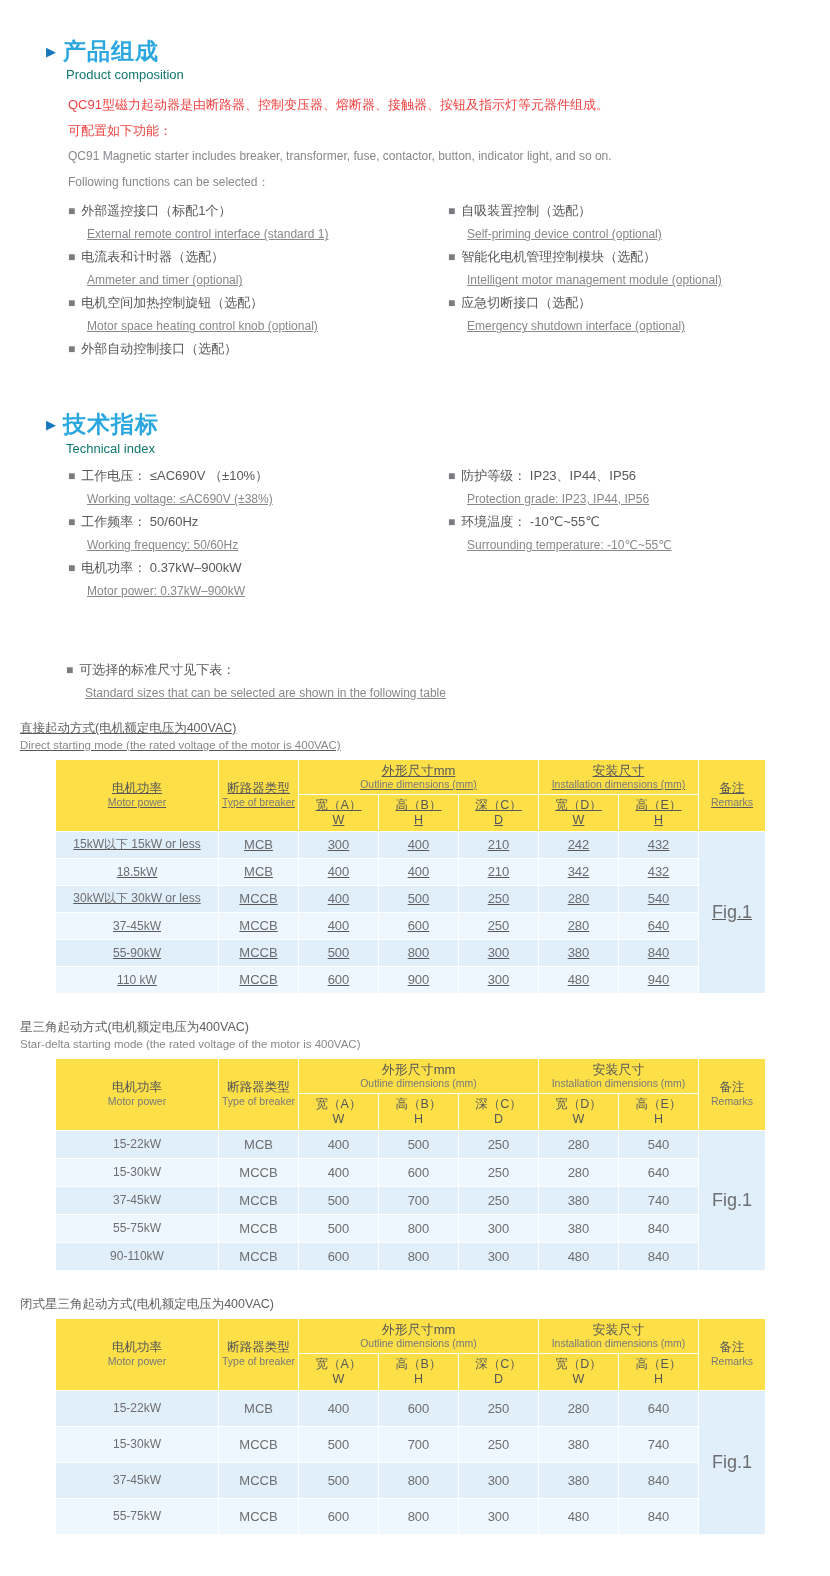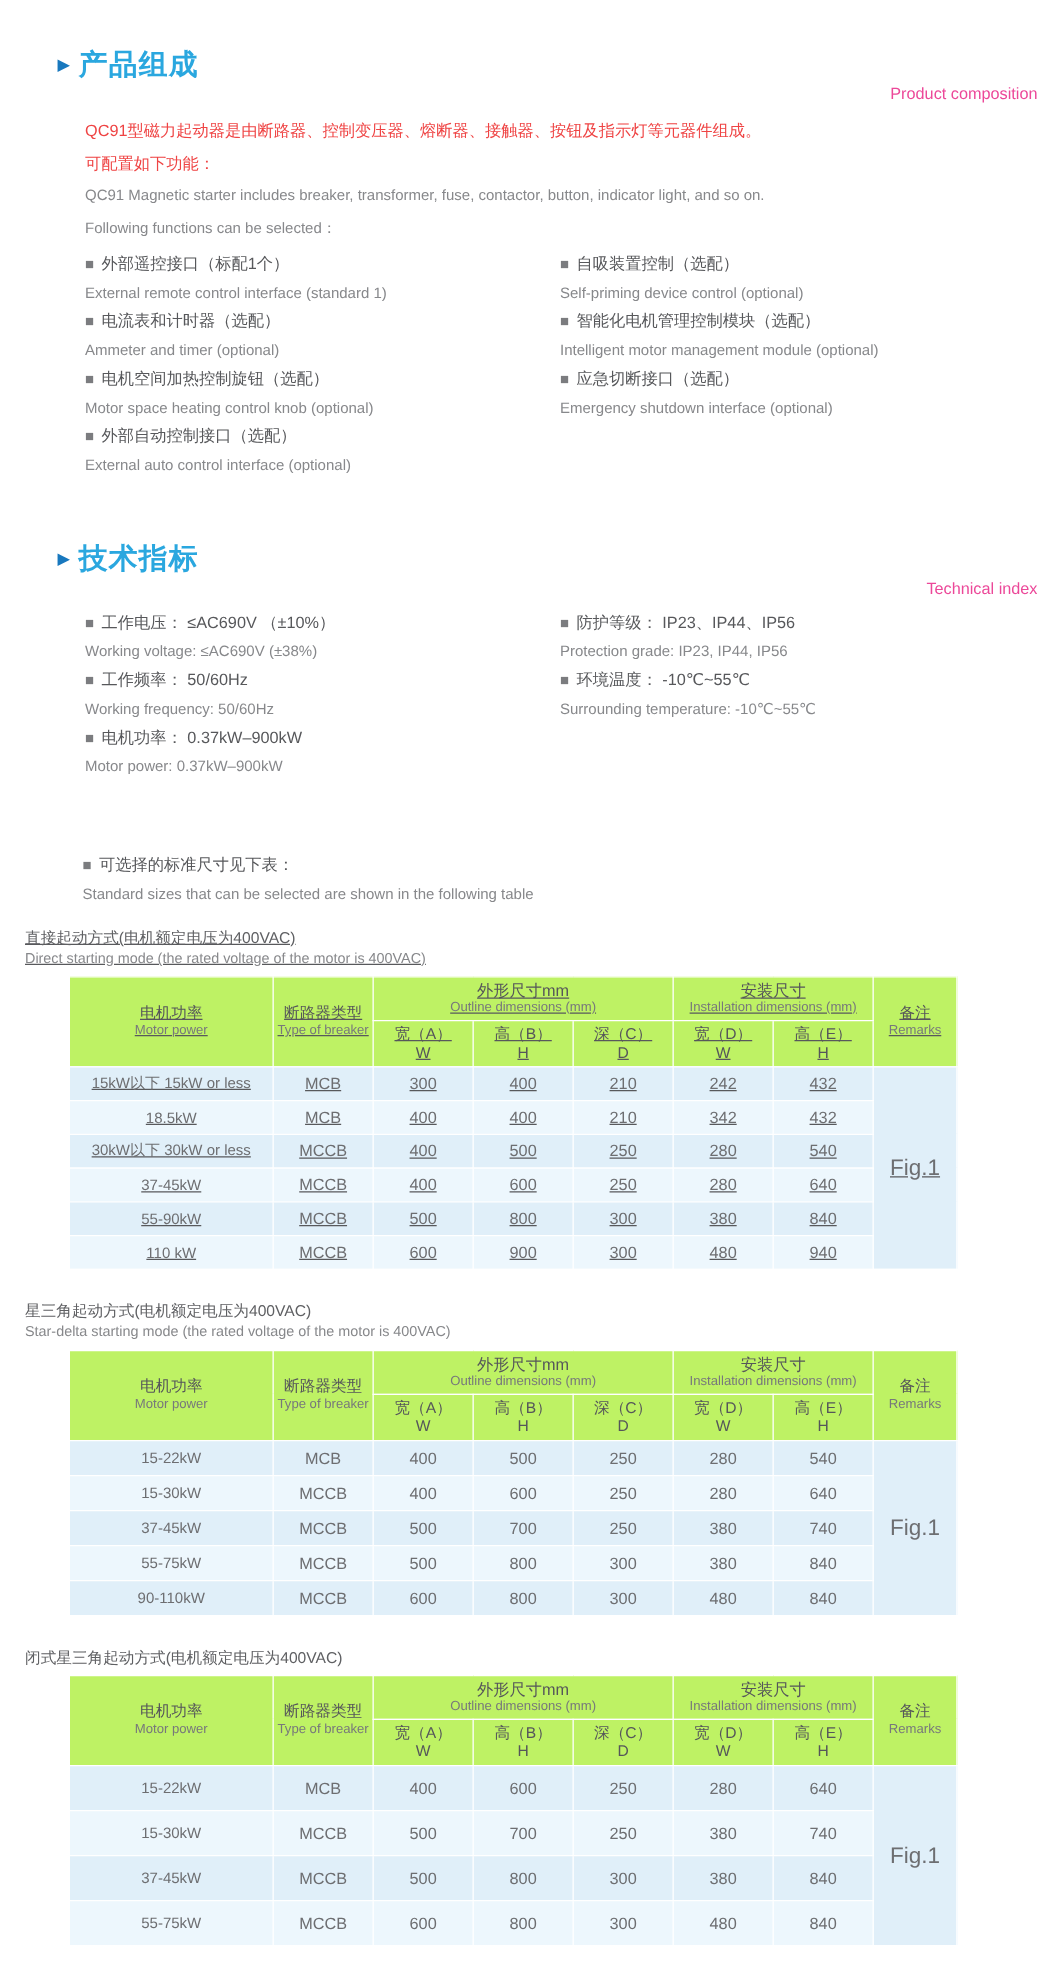--- a/index.html
+++ b/index.html
@@ -5,46 +5,46 @@
   html,body{margin:0;padding:0;background:#ffffff;}
   .page{
     width:830px;height:1576px;background:#ffffff;position:relative;
     font-family:"Liberation Sans","DejaVu Sans",sans-serif;
     color:#58595c;overflow:hidden;
   }
   
   .sec-title-row{display:flex;align-items:center;margin:38px 0 0 46px;}
   .tri{color:#1878be;font-size:13px;margin-right:7px;line-height:1;}
   .sec-title{font-size:23px;font-weight:bold;color:#2aa7df;letter-spacing:1px;line-height:1.15;margin:0;}
-  .sec-sub{margin:3px 0 0 66px;font-size:13px;color:#ec4899;text-align:right;}
+  .sec-sub{margin:3px 0 0 66px;font-size:13px;color:#0f766e;}
   
   .paras{margin:16px 0 0 68px;width:720px;}
   .para{font-size:13px;line-height:13px;margin:0 0 13px 0;}
   .para.zh{color:#ef4444;}
   .para.en{color:#87888b;font-size:12px;}
   
   .twocol{display:flex;margin:14px 0 0 68px;}
   .twocol .colL{width:380px;}
   .twocol .colR{width:330px;}
   .feat{margin-bottom:7px;}
   .feat-zh{font-size:13px;line-height:16px;color:#57585b;margin-bottom:8px;display:flex;align-items:center;}
   .sq{color:#7b7c7f;font-size:12px;margin-right:6px;line-height:1;}
-  .feat-en{font-size:12px;line-height:15px;color:#87888b;}
+  .feat-en{margin-left:19px;font-size:12px;line-height:15px;color:#87888b;text-decoration:underline;}
   
   .note{margin:56px 0 0 66px;}
   
   .tgroup{margin-left:20px;}
   .tg1{margin-top:20px;text-decoration:underline;}
   .tgn{margin-top:26px;}
   .tg-title-zh{font-size:12.5px;color:#5f6063;line-height:15px;}
   .tg-title-en{font-size:11.5px;color:#87888b;line-height:15px;margin-top:2px;}
   
   table.dim{border-collapse:collapse;margin:6px 0 0 35px;table-layout:fixed;width:710px;}
   table.dim th,table.dim td{border:1px solid #ffffff;text-align:center;vertical-align:middle;padding:0;}
-  table.dim th{background:#bef264;font-weight:normal;}
+  table.dim th{background:#fde047;font-weight:normal;}
   .h-zh{font-size:12.5px;color:#55565a;line-height:15px;}
   .h-en{font-size:10.5px;color:#77787b;line-height:13px;text-align:center;}
   .grp .h-zh{font-size:13px;}
   tr.hrow1 th{height:34px;}
   tr.hrow2 th{height:36px;}
   tbody.rows-sm td{height:26px;}
   tbody.rows-md td{height:27px;}
   tbody.rows-lg td{height:35px;}
   table.dim tbody td{font-size:13px;color:#6d6e71;}
   table.dim tbody tr:nth-child(odd) td{background:#e0eff9;}
@@ -92,21 +92,20 @@
               <span class="sq">■</span>
               <span>电机空间加热控制旋钮（选配）</span>
             </div>
           <div class="feat-en">Motor space heating control knob (optional)</div>
         </div>
         <div class="feat">
           <div class="feat-zh">
               <span class="sq">■</span>
               <span>外部自动控制接口（选配）</span>
             </div>
-          <div class="feat-en">External auto control interface (optional)</div>
         </div>
       </div>
       <div class="colR">
         <div class="feat">
           <div class="feat-zh">
               <span class="sq">■</span>
               <span>自吸装置控制（选配）</span>
             </div>
           <div class="feat-en">Self-priming device control (optional)</div>
         </div>

